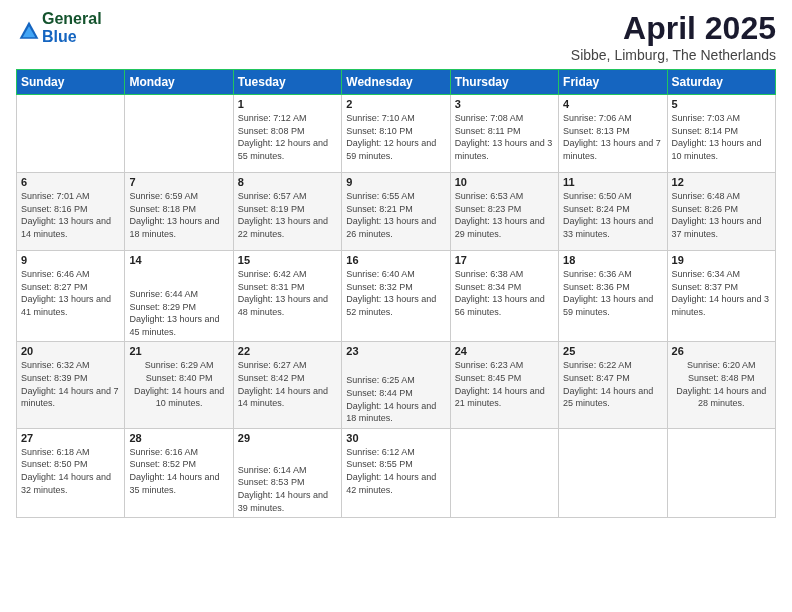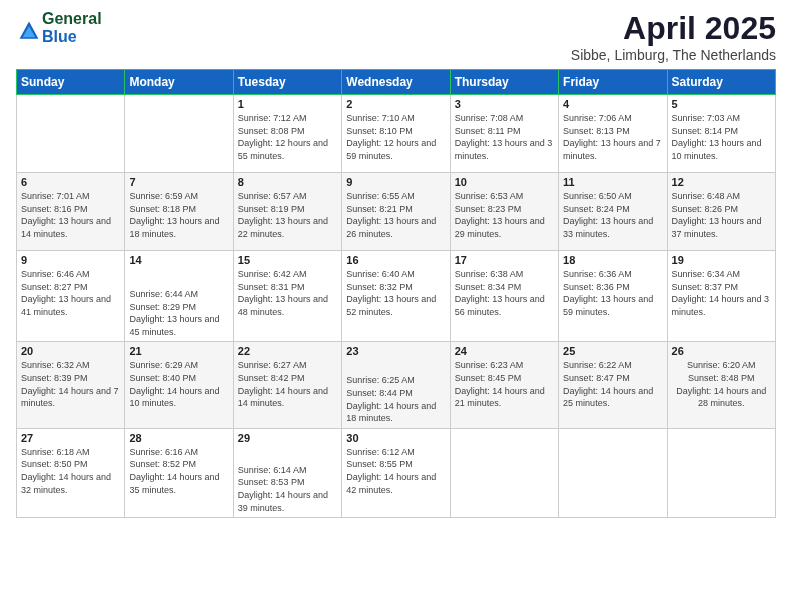--- a/index.html
+++ b/index.html
@@ -250,21 +250,21 @@
         </tr>
         <tr>
           <td>
             <span class="day-num">20</span>
             <div class="day-info" style="white-space: pre-line;">Sunrise: 6:32 AM
 Sunset: 8:39 PM
 Daylight: 14 hours and 7 minutes.</div>
           </td>
           <td>
             <span class="day-num">21</span>
-            <div class="day-info" style="white-space: pre-line;">Sunrise: 6:29 AM
+            <div class="day-info" style="white-space: pre-line; text-align: center;">Sunrise: 6:29 AM
 Sunset: 8:40 PM
 Daylight: 14 hours and 10 minutes.</div>
           </td>
           <td>
             <span class="day-num">22</span>
             <div class="day-info" style="white-space: pre-line;">Sunrise: 6:27 AM
 Sunset: 8:42 PM
 Daylight: 14 hours and 14 minutes.</div>
           </td>
           <td>

